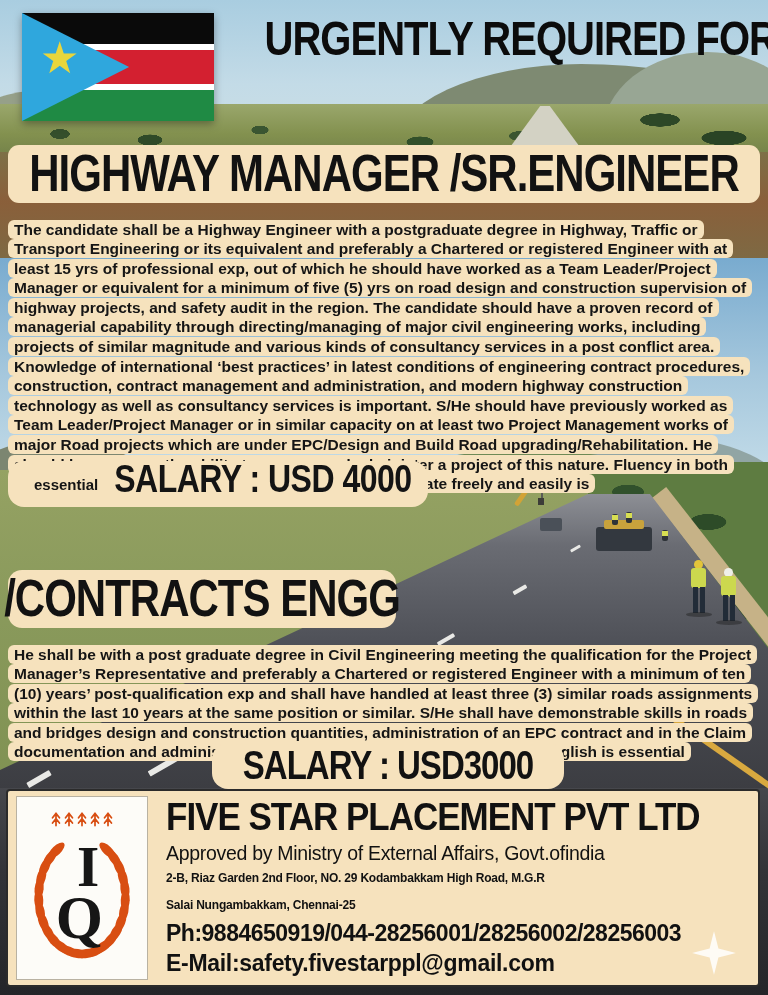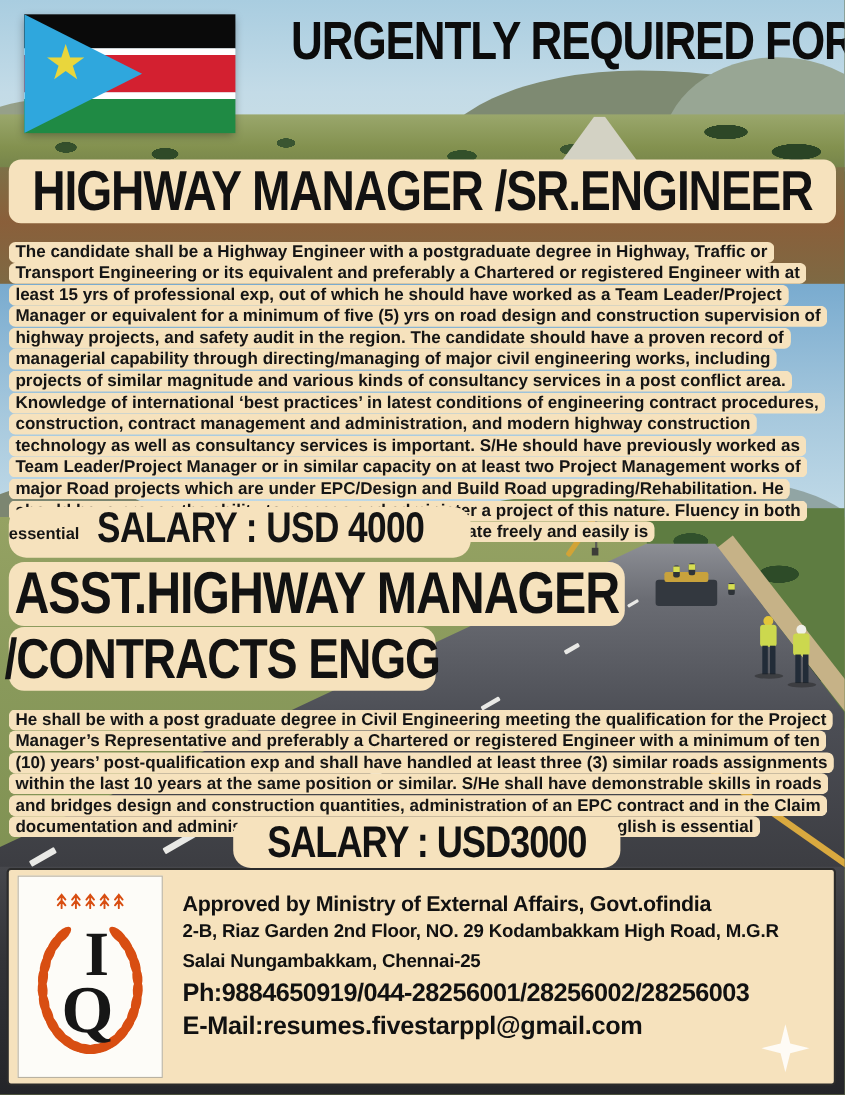--- a/index.html
+++ b/index.html
@@ -91,34 +91,34 @@
   .title-block .l1{font-size:40px;}
   .title-block .l2{font-size:44px;margin-top:14px;}
   .headbox{display:flex;align-items:center;justify-content:center;color:#121212;}
   .box1{left:8px;top:145px;width:752px;height:58px;border-radius:11px;font-size:42px;}
   .para{font-weight:700;font-size:15.5px;line-height:19.6px;color:#151515;}
   .para .hl{background:#f6e2bd;padding:1px 6px;border-radius:6px;
     -webkit-box-decoration-break:clone;box-decoration-break:clone;}
   .para1{left:8px;top:204px;width:752px;}
   .para2{left:8px;top:629px;width:752px;}
   .salary1{left:8px;top:461px;width:420px;height:46px;border-radius:16px;
-    display:flex;align-items:baseline;}
+    display:flex;align-items:baseline;padding-left:26px;}
   .salary1 .small{font-weight:700;font-size:15px;}
   .salary1 .big{font-size:32px;margin-left:16px;letter-spacing:-0.5px;}
   .asst1{left:8px;top:511px;width:560px;height:58px;border-radius:14px;font-size:44px;}
   .asst2{left:8px;top:570px;width:388px;height:58px;border-radius:14px;font-size:42px;}
   .salary2{left:212px;top:743px;width:352px;height:46px;border-radius:16px;font-size:33px;}
 
   
   .panel{left:6px;top:789px;width:754px;height:198px;border:2px solid #2b2b2b;border-radius:4px;}
   .logo-box{position:absolute;left:8px;top:5px;width:132px;height:184px;background:#fdfcf8;border:1px solid #b9b2a2;}
   .footer-text{position:absolute;left:158px;top:2px;right:8px;color:#111;}
   .company{font-size:35px;margin-top:4px;letter-spacing:-1px;transform:scaleY(1.12);transform-origin:left center;display:inline-block;font-weight:700;white-space:nowrap;}
-  .approval{font-size:19.5px;font-weight:700;margin-top:18px;letter-spacing:-0.3px;}
-  .addr{font-size:17px;font-weight:700;line-height:26.5px;letter-spacing:-0.2px;}
+  .approval{font-size:19.5px;font-weight:400;margin-top:5px;letter-spacing:-0.3px;}
+  .addr{font-size:12px;font-weight:700;line-height:26.5px;letter-spacing:-0.2px;}
   .phone{font-size:23px;font-weight:700;margin-top:2px;letter-spacing:-0.5px;white-space:nowrap;}
   .email{font-size:23px;font-weight:700;margin-top:3px;letter-spacing:-0.3px;}
   .sparkle{position:absolute;right:22px;bottom:10px;width:44px;height:44px;background:rgba(255,255,255,.85);
     clip-path:polygon(50% 0,60% 40%,100% 50%,60% 60%,50% 100%,40% 60%,0 50%,40% 40%);filter:blur(1.5px);}
   #company-logo-svg{width:100%;height:100%;}
   #wreath-leaves ellipse{fill:#d84e12;}
   #wreath-stars path{stroke:#d84e12;stroke-width:2;fill:none;stroke-linecap:round;}
   .monogram{font-family:"Liberation Serif",serif;font-weight:bold;fill:#161616;}
 </style>
 </head>
@@ -191,23 +191,20 @@
 
   <div class="abs beige headbox box1">
     <span class="cond">HIGHWAY MANAGER /SR.ENGINEER</span>
   </div>
   <p class="abs para para1"><span class="hl">The candidate shall be a Highway Engineer with a postgraduate degree in Highway, Traffic or Transport Engineering or its equivalent and preferably a Chartered or registered Engineer with at least 15 yrs of professional exp, out of which he should have worked as a Team Leader/Project Manager or equivalent for a minimum of five (5) yrs on road design and construction supervision of highway projects, and safety audit in the region. The candidate should have a proven record of managerial capability through directing/managing of major civil engineering works, including projects of similar magnitude and various kinds of consultancy services in a post conflict area. Knowledge of international ‘best practices’ in latest conditions of engineering contract procedures, construction, contract management and administration, and modern highway construction technology as well as consultancy services is important. S/He should have previously worked as Team Leader/Project Manager or in similar capacity on at least two Project Management works of major Road projects which are under EPC/Design and Build Road upgrading/Rehabilitation. He should have proven the ability to manage and administer a project of this nature. Fluency in both written and spoken English and the ability to communicate freely and easily is</span></p>
   <div class="abs beige salary1">
     <span class="small">essential</span>
     <span class="cond big">SALARY : USD 4000</span>
   </div>
 
-  <div class="abs beige headbox asst1">
-    <span class="cond">ASST.HIGHWAY MANAGER</span>
-  </div>
   <div class="abs beige headbox asst2">
     <span class="cond">/CONTRACTS ENGG</span>
   </div>
   <p class="abs para para2"><span class="hl">He shall be with a post graduate degree in Civil Engineering meeting the qualification for the Project Manager’s Representative and preferably a Chartered or registered Engineer with a minimum of ten (10) years’ post-qualification exp and shall have handled at least three (3) similar roads assignments within the last 10 years at the same position or similar. S/He shall have demonstrable skills in roads and bridges design and construction quantities, administration of an EPC contract and in the Claim documentation and administration. Fluency in both written and spoken English is essential</span></p>
   <div class="abs beige headbox salary2">
     <span class="cond">SALARY : USD3000</span>
   </div>
 
   <div class="abs beige panel">
     <div class="logo-box">
@@ -245,22 +242,23 @@
             <path d="M60 28 v-14 m-4 5 l4 -5 l4 5 m-8 6 l4 -5 l4 5"></path>
             <path d="M75 28 v-14 m-4 5 l4 -5 l4 5 m-8 6 l4 -5 l4 5"></path>
             <path d="M90 28 v-14 m-4 5 l4 -5 l4 5 m-8 6 l4 -5 l4 5"></path>
             <path d="M105 28 v-14 m-4 5 l4 -5 l4 5 m-8 6 l4 -5 l4 5"></path>
           </g>
         <text class="monogram" x="82" y="98" font-size="66" text-anchor="middle">I</text>
         <text class="monogram" x="72" y="158" font-size="70" text-anchor="middle">Q</text>
       </svg>
     </div>
     <div class="footer-text">
+      <div><span class="company">FIVE STAR PLACEMENT PVT LTD</span></div>
       <div class="approval">Approved by Ministry of External Affairs, Govt.ofindia</div>
       <div class="addr">2-B, Riaz Garden 2nd Floor, NO. 29 Kodambakkam High Road, M.G.R</div>
       <div class="addr">Salai Nungambakkam, Chennai-25</div>
       <div class="phone">Ph:9884650919/044-28256001/28256002/28256003</div>
-      <div class="email">E-Mail:resumes.fivestarppl@gmail.com</div>
+      <div class="email">E-Mail:safety.fivestarppl@gmail.com</div>
     </div>
     <div class="sparkle"></div>
   </div>
 
 </div>
 
 </body></html>

